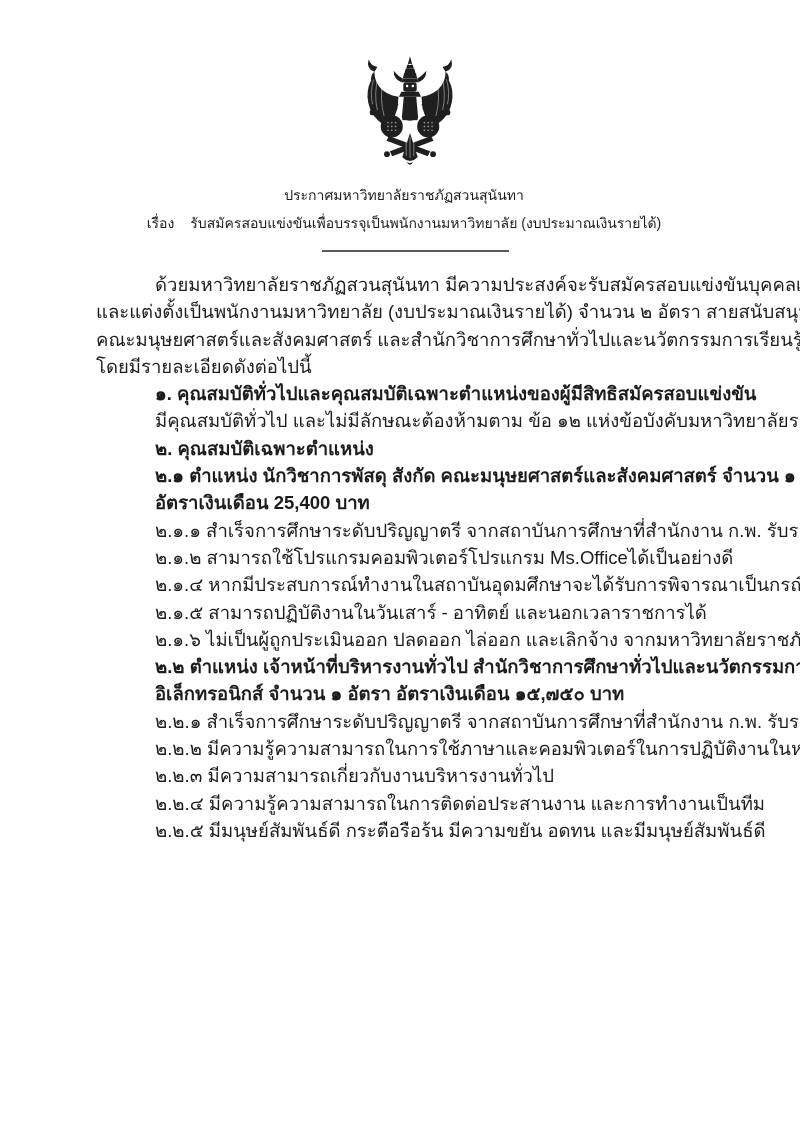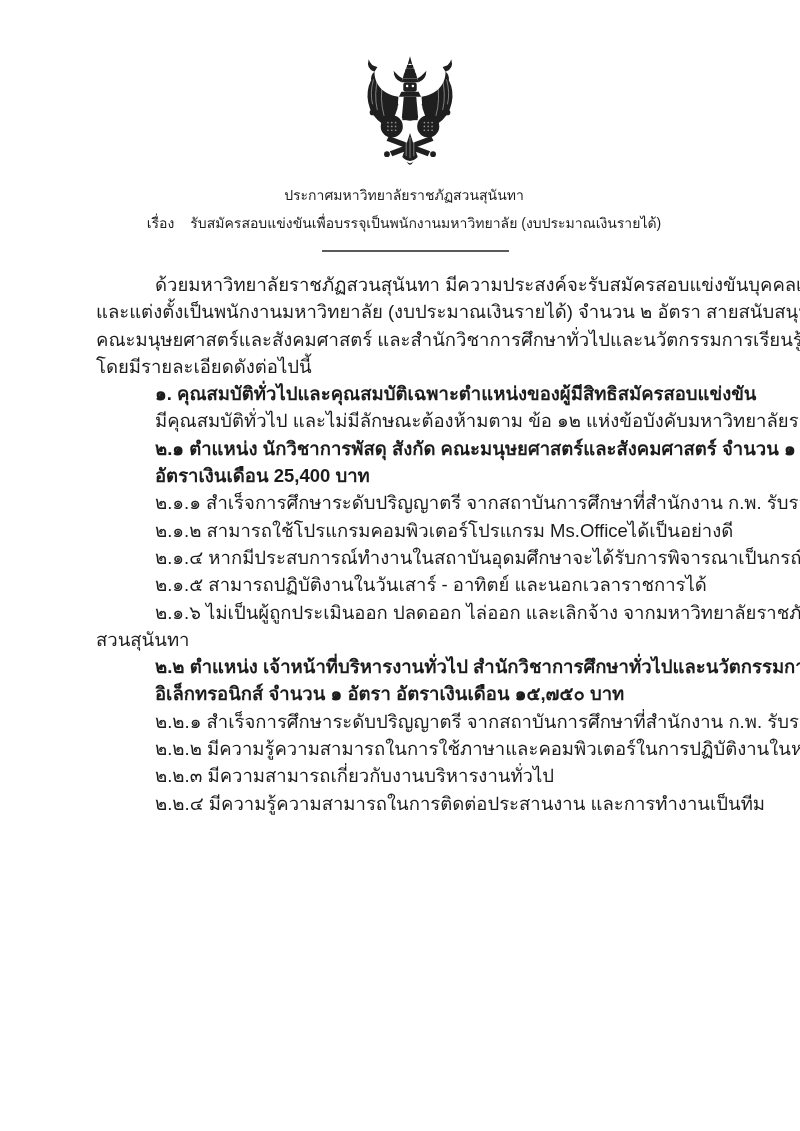--- a/index.html
+++ b/index.html
@@ -114,29 +114,30 @@
 
   <div class="divider"></div>
 
   <div class="doc-body">
     <div class="line indent">ด้วยมหาวิทยาลัยราชภัฏสวนสุนันทา มีความประสงค์จะรับสมัครสอบแข่งขันบุคคลเพื่อบรรจุ</div>
     <div class="line">และแต่งตั้งเป็นพนักงานมหาวิทยาลัย (งบประมาณเงินรายได้) จำนวน ๒ อัตรา สายสนับสนุนวิชาการ สังกัด</div>
     <div class="line">คณะมนุษยศาสตร์และสังคมศาสตร์ และสำนักวิชาการศึกษาทั่วไปและนวัตกรรมการเรียนรู้อิเล็กทรอนิกส์</div>
     <div class="line">โดยมีรายละเอียดดังต่อไปนี้</div>
     <div class="line indent bold">๑. คุณสมบัติทั่วไปและคุณสมบัติเฉพาะตำแหน่งของผู้มีสิทธิสมัครสอบแข่งขัน</div>
     <div class="line indent">มีคุณสมบัติทั่วไป และไม่มีลักษณะต้องห้ามตาม ข้อ ๑๒ แห่งข้อบังคับมหาวิทยาลัยราชภัฏ</div>
+    <div class="line indent bold">๒. คุณสมบัติเฉพาะตำแหน่ง</div>
     <div class="line indent bold">๒.๑ ตำแหน่ง นักวิชาการพัสดุ สังกัด คณะมนุษยศาสตร์และสังคมศาสตร์ จำนวน ๑ อัตรา</div>
     <div class="line indent bold">อัตราเงินเดือน 25,400 บาท</div>
     <div class="line indent">๒.๑.๑ สำเร็จการศึกษาระดับปริญญาตรี จากสถาบันการศึกษาที่สำนักงาน ก.พ. รับรอง</div>
     <div class="line indent">๒.๑.๒ สามารถใช้โปรแกรมคอมพิวเตอร์โปรแกรม Ms.Officeได้เป็นอย่างดี</div>
     <div class="line indent">๒.๑.๔ หากมีประสบการณ์ทำงานในสถาบันอุดมศึกษาจะได้รับการพิจารณาเป็นกรณีพิเศษ</div>
     <div class="line indent">๒.๑.๕ สามารถปฏิบัติงานในวันเสาร์ - อาทิตย์ และนอกเวลาราชการได้</div>
     <div class="line indent">๒.๑.๖ ไม่เป็นผู้ถูกประเมินออก ปลดออก ไล่ออก และเลิกจ้าง จากมหาวิทยาลัยราชภัฏ</div>
-    <div class="line">สวนสุนันทา</div>
     <div class="line indent bold">๒.๒ ตำแหน่ง เจ้าหน้าที่บริหารงานทั่วไป สำนักวิชาการศึกษาทั่วไปและนวัตกรรมการเรียนรู้</div>
     <div class="line indent bold">อิเล็กทรอนิกส์ จำนวน ๑ อัตรา อัตราเงินเดือน ๑๕,๗๕๐ บาท</div>
     <div class="line indent">๒.๒.๑ สำเร็จการศึกษาระดับปริญญาตรี จากสถาบันการศึกษาที่สำนักงาน ก.พ. รับรอง</div>
     <div class="line indent">๒.๒.๒ มีความรู้ความสามารถในการใช้ภาษาและคอมพิวเตอร์ในการปฏิบัติงานในหน้าที่</div>
     <div class="line indent">๒.๒.๓ มีความสามารถเกี่ยวกับงานบริหารงานทั่วไป</div>
     <div class="line indent">๒.๒.๔ มีความรู้ความสามารถในการติดต่อประสานงาน และการทำงานเป็นทีม</div>
+    <div class="line indent">๒.๒.๕ มีมนุษย์สัมพันธ์ดี กระตือรือร้น มีความขยัน อดทน และมีมนุษย์สัมพันธ์ดี</div>
   </div>
 
 </div>
 
 </body></html>

